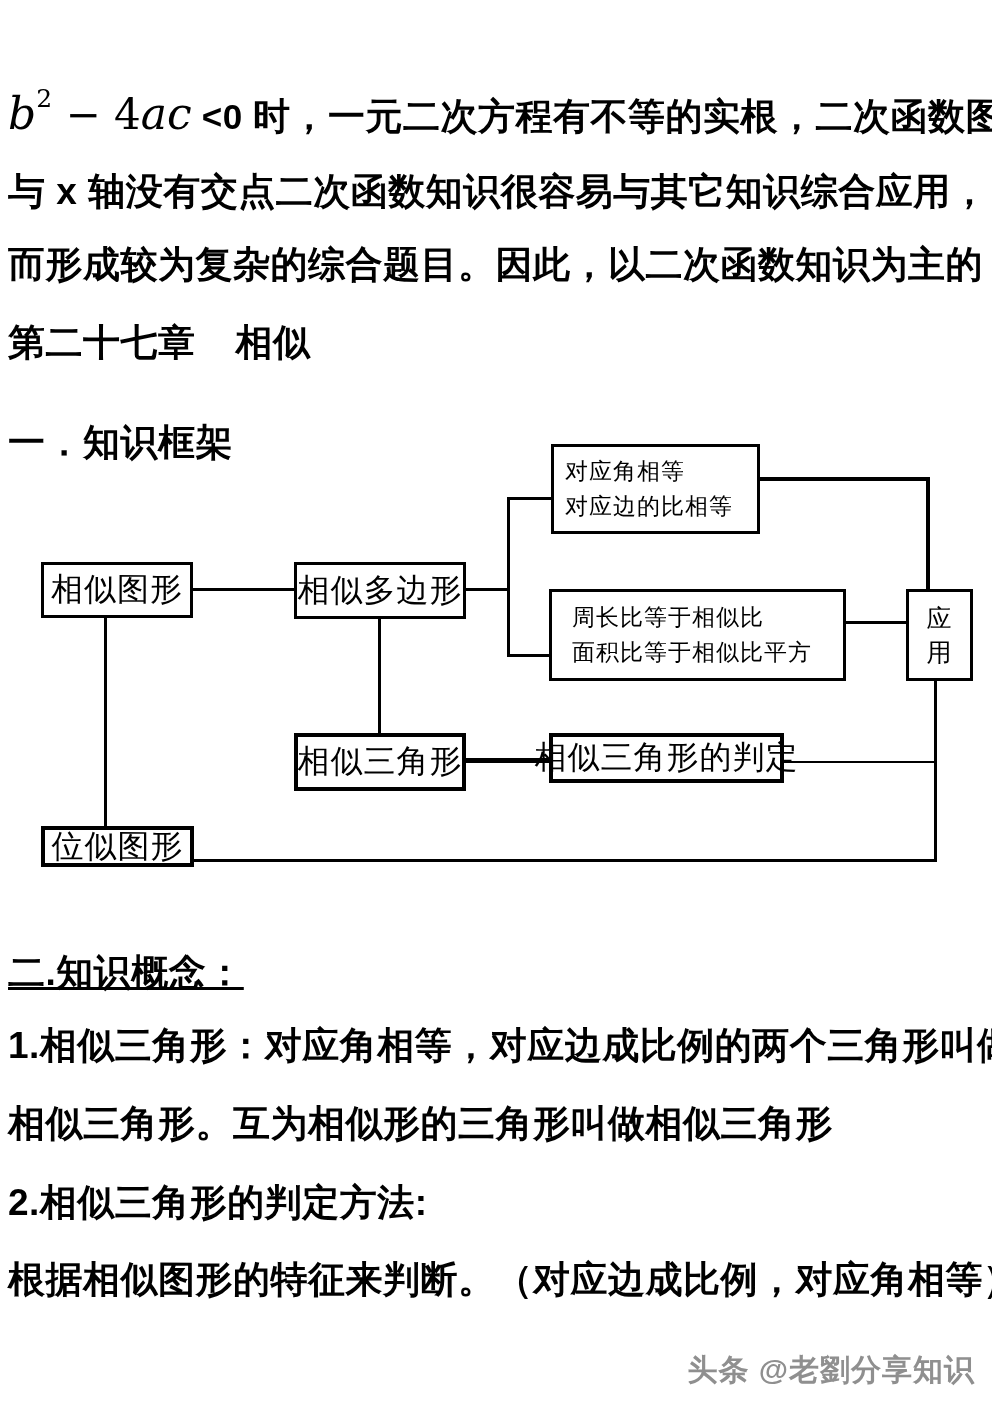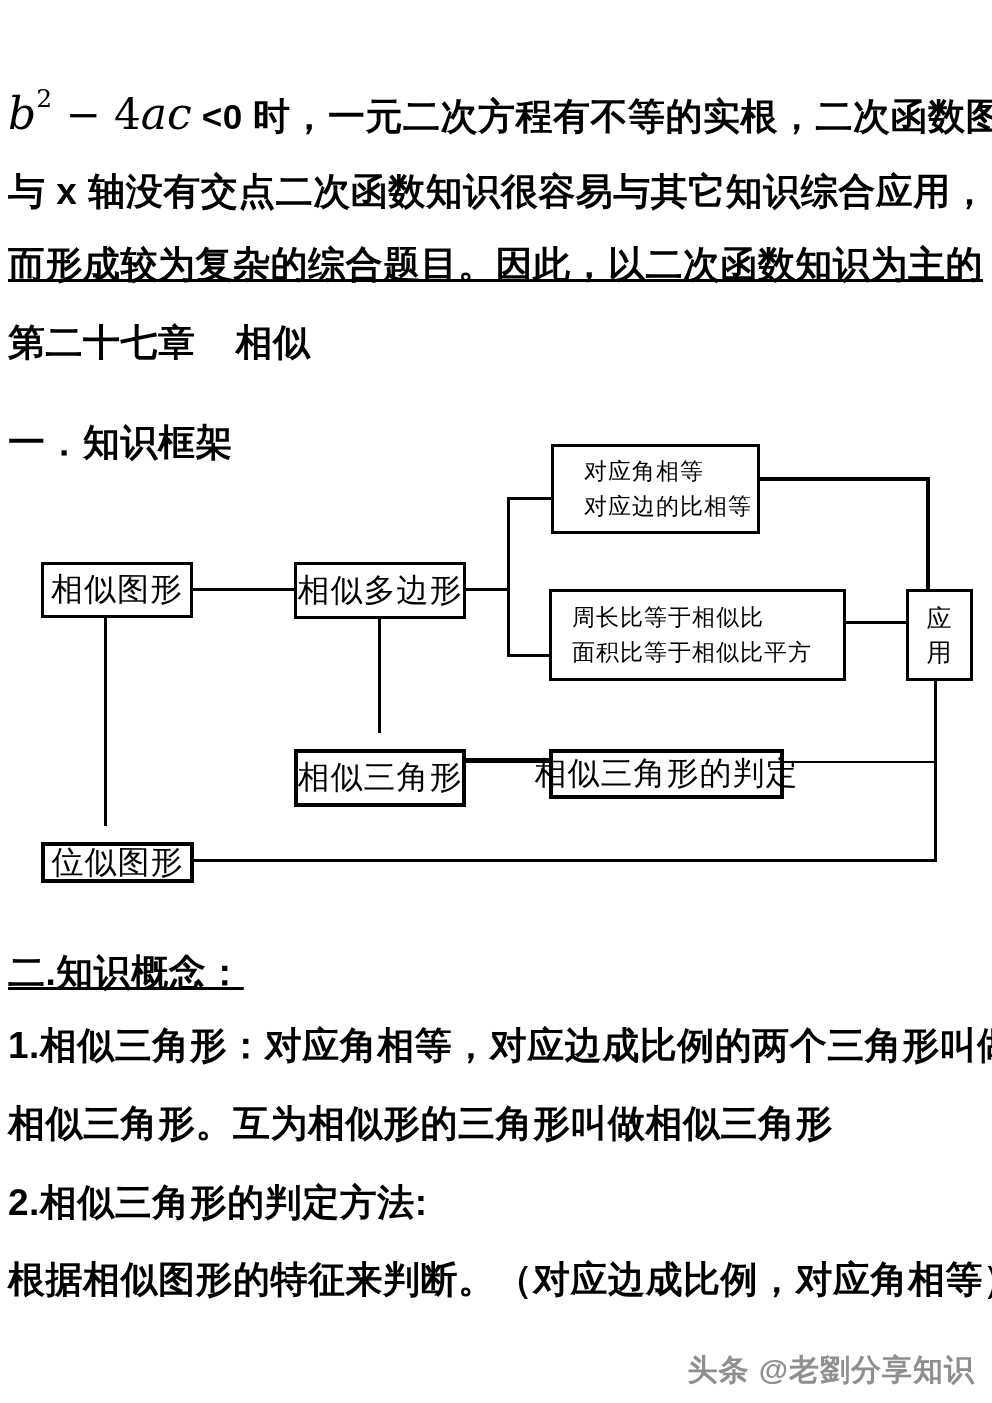--- a/index.html
+++ b/index.html
@@ -17,42 +17,42 @@
   .formula-sup{font-family:"DejaVu Serif",serif;font-weight:normal;font-style:normal;font-size:25px;vertical-align:22px;letter-spacing:0;}
   .formula-mid{font-family:"DejaVu Serif",serif;font-weight:normal;font-style:normal;font-size:42px;letter-spacing:0;}
   .lt-part{font-size:35px;font-weight:bold;}
   .chapter-name{margin-left:40px;}
   
   .fbox{
     position:absolute;box-sizing:border-box;border:3px solid #000;background:#fff;
     display:flex;align-items:center;justify-content:center;
     font-size:32px;font-weight:normal;letter-spacing:1px;white-space:nowrap;
   }
-  .fbox.thick{border-width:4px;margin-top:16px;}
-  .fbox.two-line{flex-direction:column;align-items:flex-start;justify-content:center;padding-left:30px;line-height:35px;}
+  .fbox.thick{border-width:4px;}
+  .fbox.two-line{flex-direction:column;align-items:flex-start;justify-content:center;padding-left:11px;line-height:35px;}
   .fbox.two-line.pad22{padding-left:20px;}
   .fbox.vertical{flex-direction:column;gap:9px;line-height:1;}
   .hl,.vl{position:absolute;background:#000;}
   
   .watermark{
     position:absolute;top:1350px;right:17px;white-space:nowrap;
     font-size:30px;font-weight:bold;letter-spacing:1px;
     color:#8f8f8f;text-shadow:2px 2px 0 #ffffff;
   }
 </style>
 </head>
 <body>
 
 <div class="page">
 
   <div class="tline" style="top:84px;">
     <span class="formula">b</span><span class="formula-sup">2</span><span class="formula-mid"> − 4</span><span class="formula">ac</span><span class="lt-part"> &lt;0 </span><span>时，一元二次方程有不等的实根，二次函数图像</span>
   </div>
   <div class="tline" style="top:164px;margin-top:6px;">与 x 轴没有交点二次函数知识很容易与其它知识综合应用，</div>
-  <div class="tline" style="top:243px;text-decoration:underline;">而形成较为复杂的综合题目。因此，以二次函数知识为主的</div>
+  <div class="tline" style="top:243px;">而形成较为复杂的综合题目。因此，以二次函数知识为主的</div>
   <div class="tline" style="top:321px;">
     <span>第二十七章</span><span class="chapter-name">相似</span>
   </div>
 
   <div class="tline" style="top:421px;">一．知识框架</div>
 
   <div class="fbox two-line" style="left:551px;top:444px;width:209px;height:90px;font-size:23px;">
     <span>对应角相等</span>
     <span>对应边的比相等</span>
   </div>

